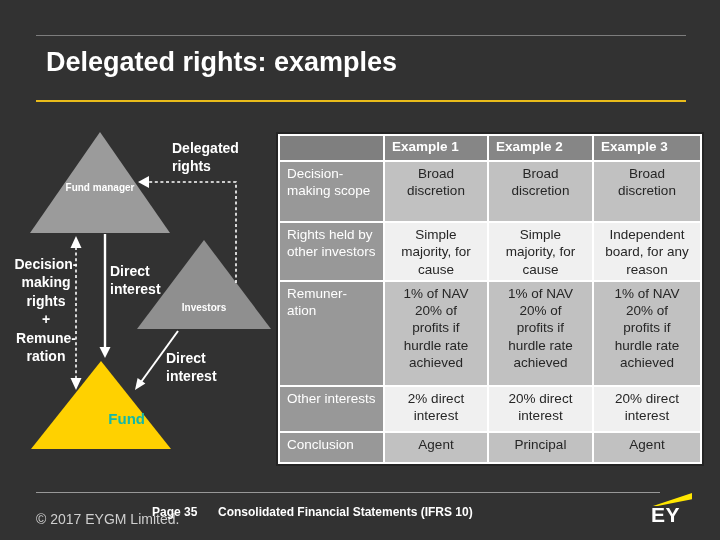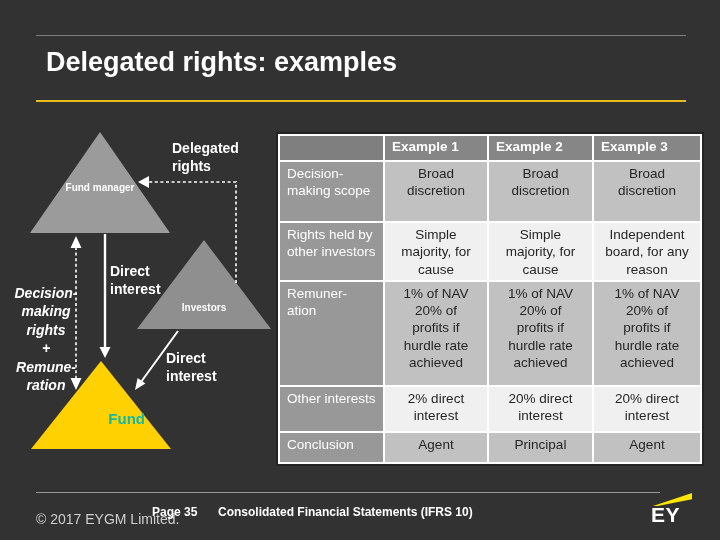--- a/index.html
+++ b/index.html
@@ -72,21 +72,21 @@
   <polygon points="135,390 137.6,377.9 145.4,383.6" fill="#ffffff"></polygon>
 </svg>
 
 <div class="abs tri-label" style="left:52px;top:181px;width:96px;">Fund manager</div>
 <div class="abs tri-label" style="left:154px;top:301px;width:100px;">Investors</div>
 <div class="abs fund-label" style="left:55px;top:410px;width:90px;">Fund</div>
 <div class="abs dlabel" style="left:172px;top:139px;">Delegated
 rights</div>
 <div class="abs dlabel" style="left:110px;top:262px;">Direct
 interest</div>
-<div class="abs dlabel center" style="left:10px;top:284px;width:72px;font-style:italic;">Decision-
+<div class="abs dlabel center" style="left:10px;top:255px;width:72px;">Decision-
 making
 rights
 +
 Remune-
 ration</div>
 <div class="abs dlabel" style="left:166px;top:349px;">Direct
 interest</div>
 
 <div class="abs table-wrap">
   <table>

